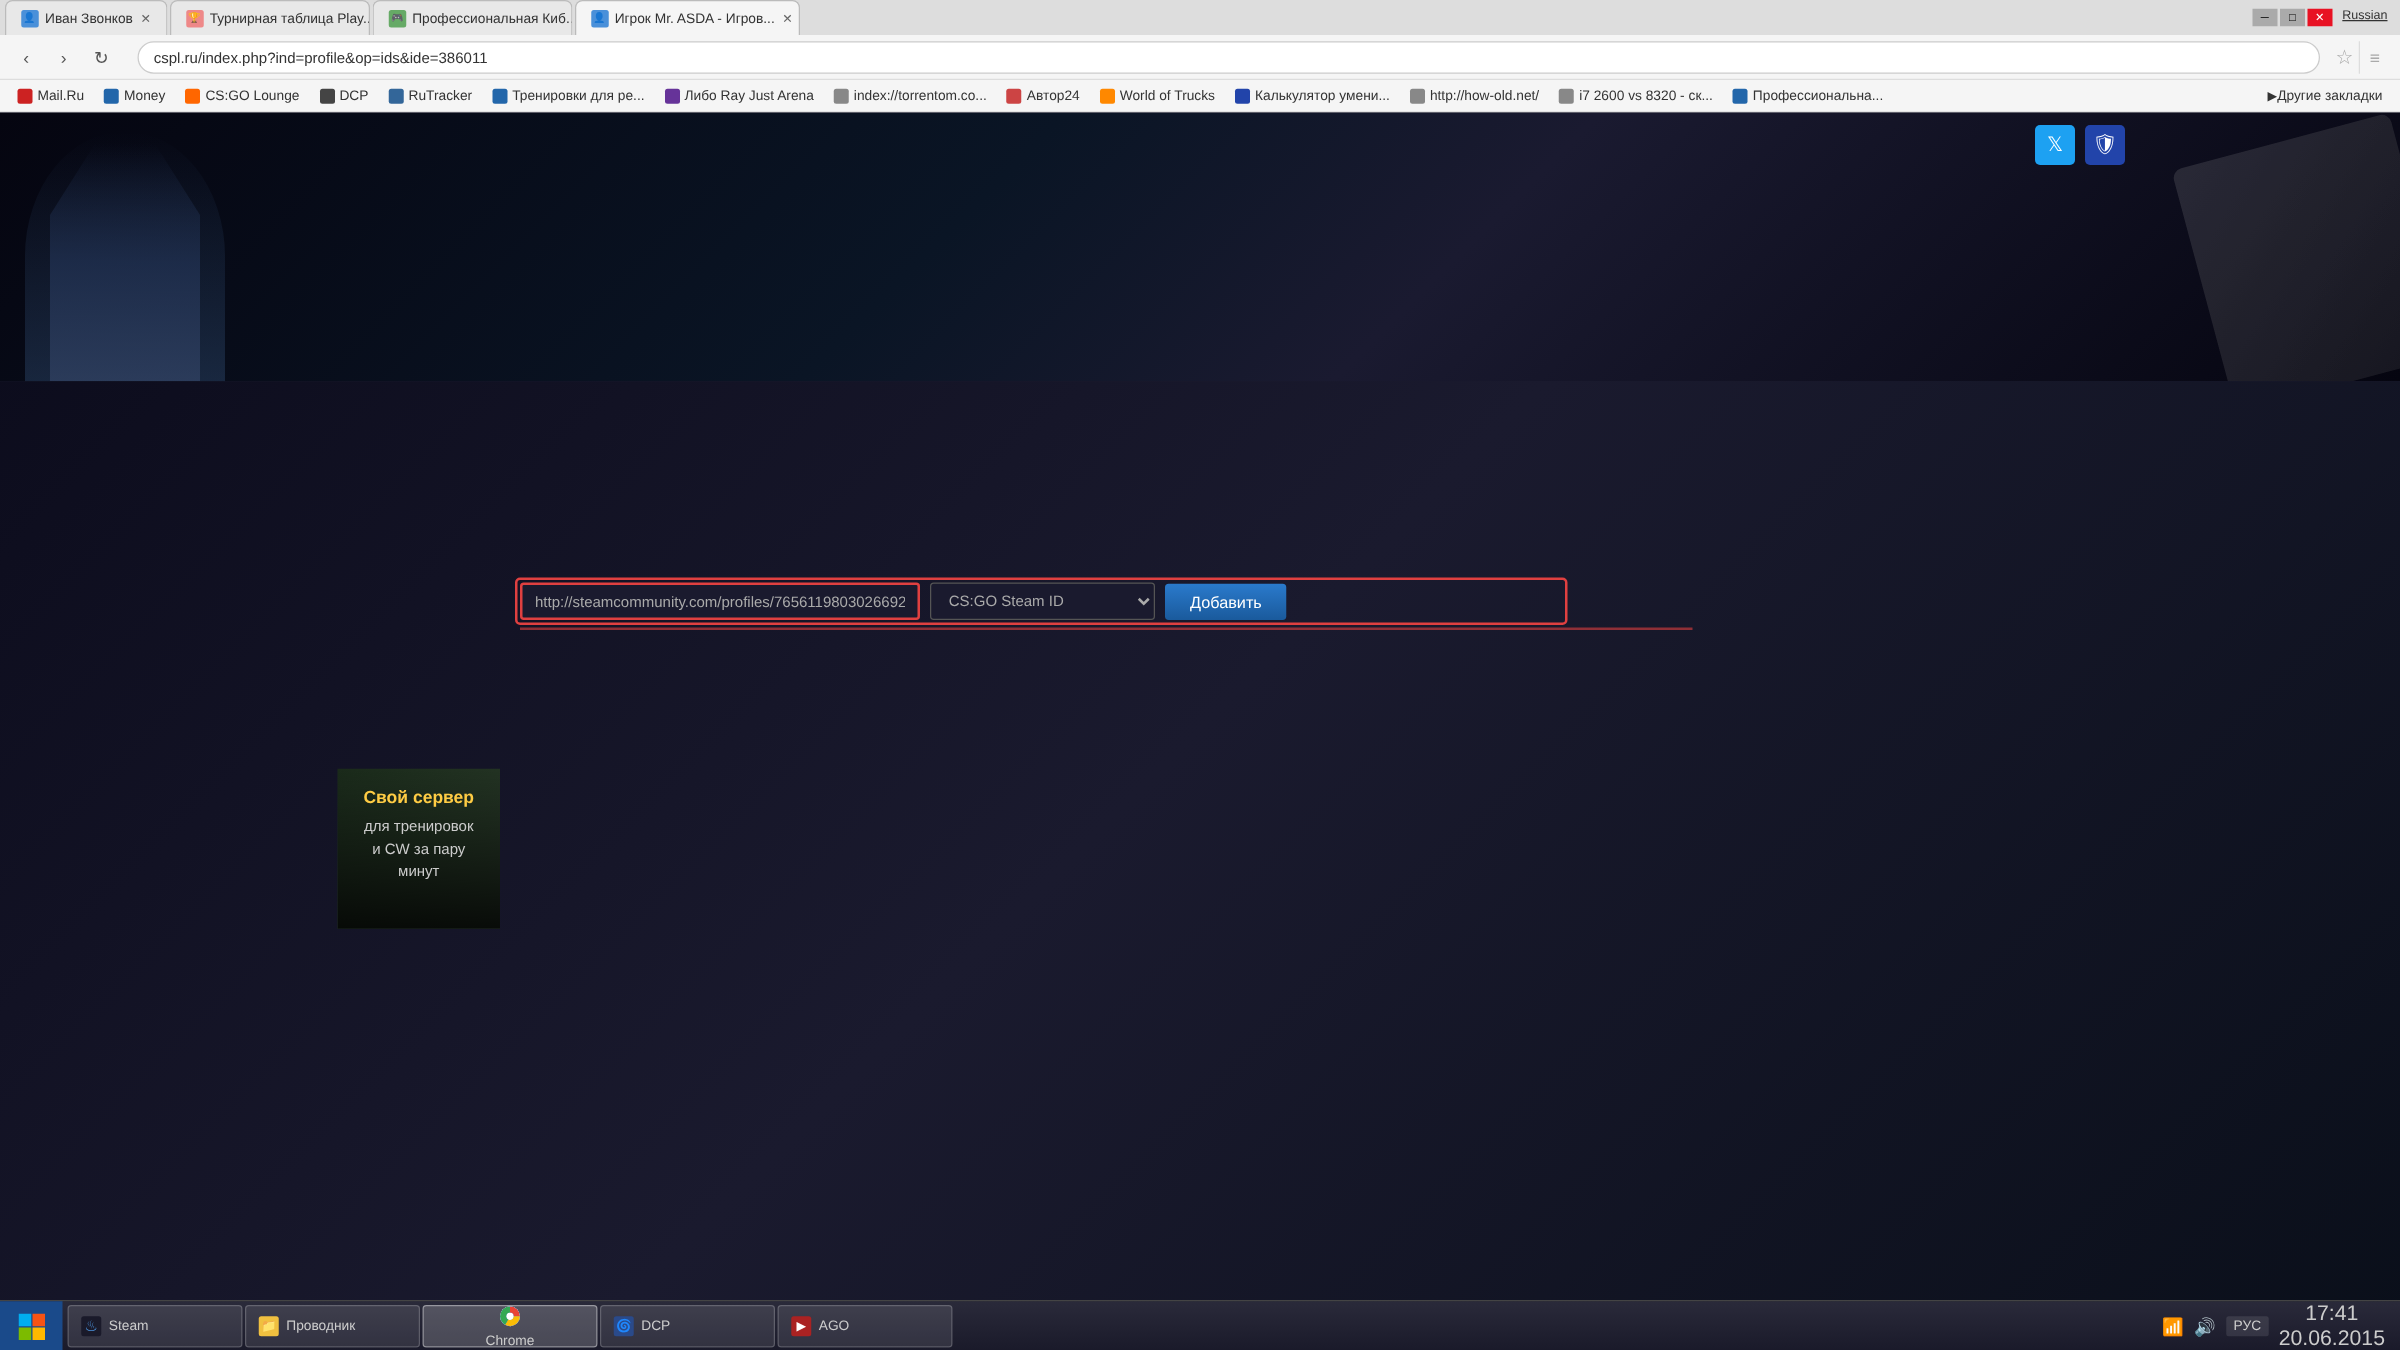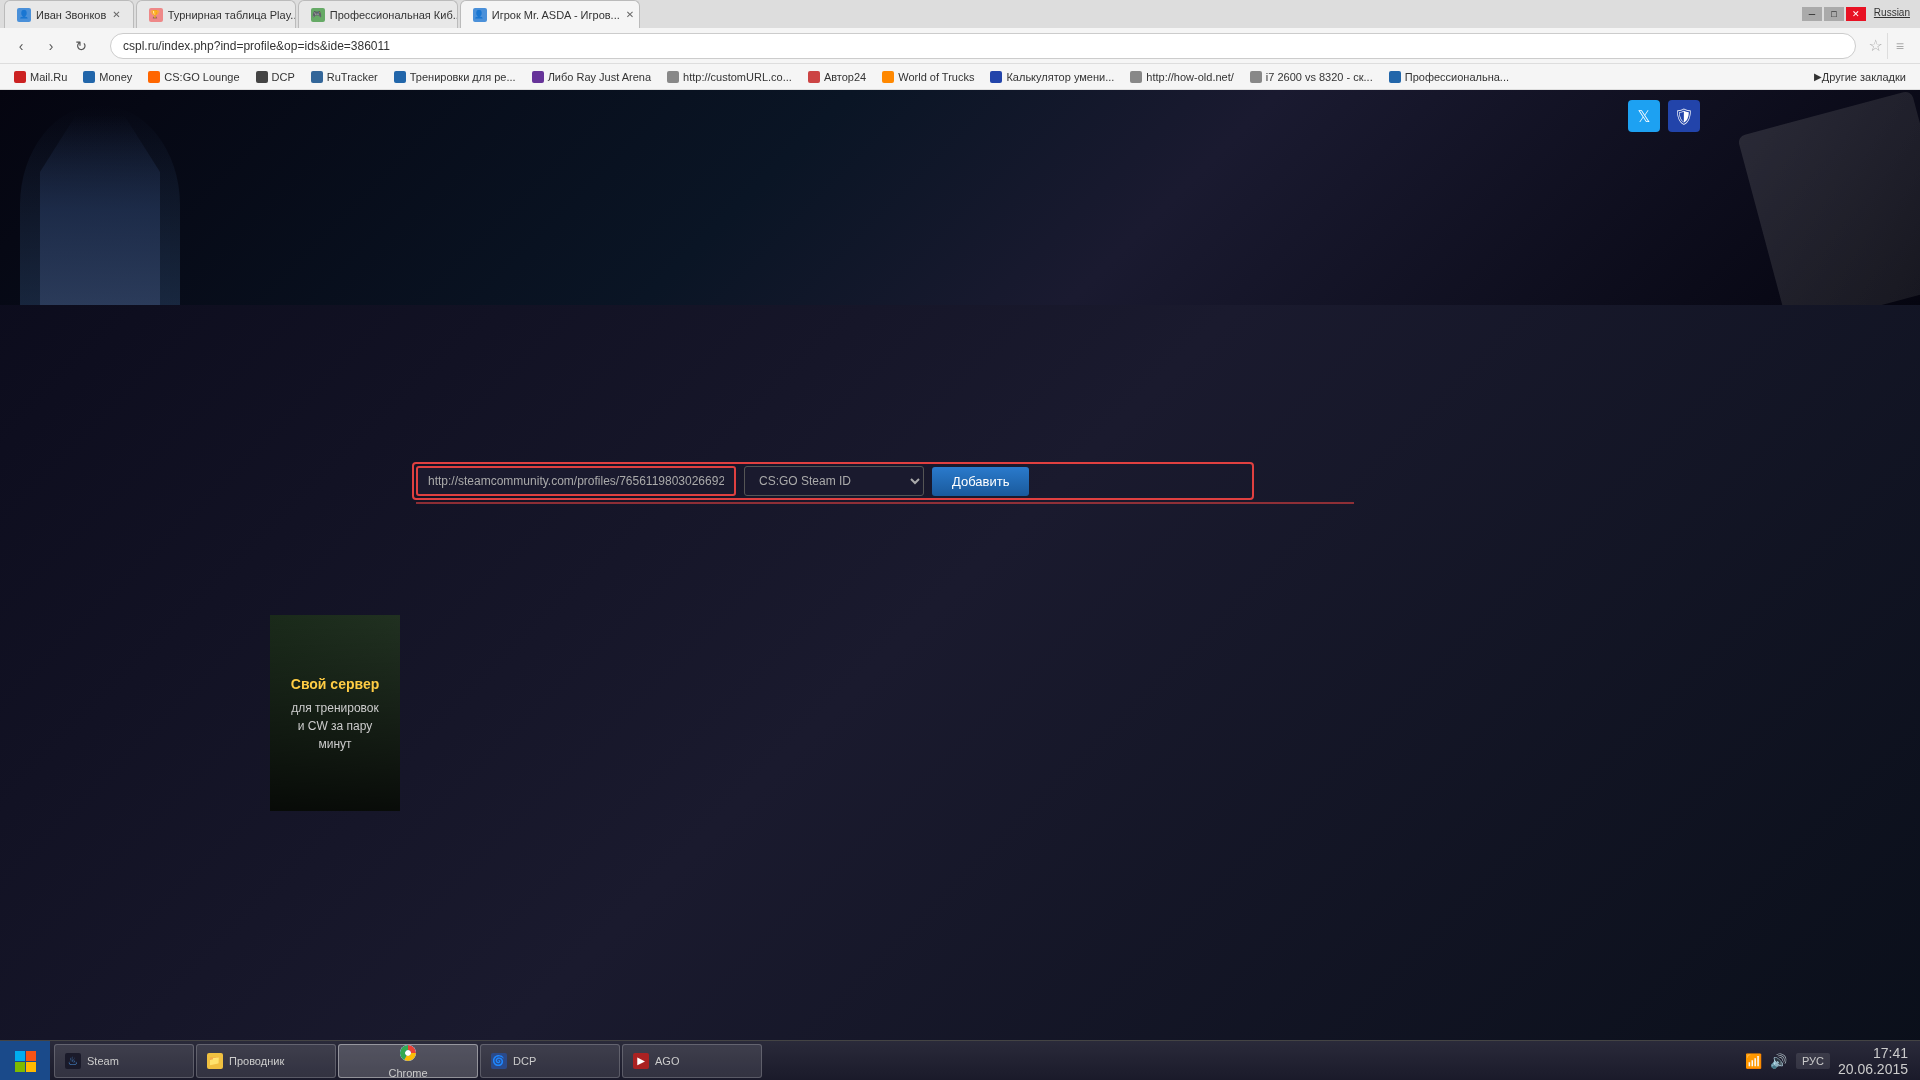--- a/index.html
+++ b/index.html
@@ -506,22 +506,22 @@
     .taskbar-tray {
       display: flex;
       align-items: center;
       padding: 0 12px;
       gap: 8px;
       font-size: 11px;
       color: #ccc;
     }
 
     .taskbar-time {
-      text-align: right;
-      font-size: 14px;
+      text-align: center;
+      font-size: 17px;
       color: #ccc;
     }
 
     .taskbar-lang {
       font-size: 11px;
       color: #ccc;
       padding: 2px 6px;
       background: rgba(255,255,255,0.1);
       border-radius: 2px;
     }
@@ -624,21 +624,21 @@
     <div class="bookmark">
       <span class="bookmark-favicon" style="background:#2266aa;"></span>
       <span>Тренировки для ре...</span>
     </div>
     <div class="bookmark">
       <span class="bookmark-favicon" style="background:#663399;"></span>
       <span>Либо Ray Just Arena</span>
     </div>
     <div class="bookmark">
       <span class="bookmark-favicon" style="background:#888;"></span>
-      <span>http://customURL.co...</span>
+      <span>index://torrentom.co...</span>
     </div>
     <div class="bookmark">
       <span class="bookmark-favicon" style="background:#cc4444;"></span>
       <span>Автор24</span>
     </div>
     <div class="bookmark">
       <span class="bookmark-favicon" style="background:#ff8800;"></span>
       <span>World of Trucks</span>
     </div>
     <div class="bookmark">
@@ -720,21 +720,21 @@
 
     <div class="sidebar">
       <a class="sidebar-item">Моя страница</a>
       <a class="sidebar-item">Мои друзья</a>
       <a class="sidebar-item">Мои команды</a>
       <a class="sidebar-item active">Идентификаторы</a>
       <a class="sidebar-item">Моя статистика</a>
       <a class="sidebar-item">Настройки</a>
       <a class="sidebar-item">Мой кошелек</a>
 
-      <div class="sidebar-banner" style="margin-top:16px; background:linear-gradient(135deg,#1a2a1a,#2a3a2a); height:196px; display:flex; flex-direction:column; justify-content:center; padding:12px; position:relative; overflow:hidden;">
+      <div class="sidebar-banner" style="margin-top:16px; background:linear-gradient(135deg,#1a2a1a,#2a3a2a); height:128px; display:flex; flex-direction:column; justify-content:flex-start; padding:12px; position:relative; overflow:hidden;">
         <div style="position:absolute; top:0; left:0; right:0; bottom:0; background:linear-gradient(to top, rgba(0,0,0,0.8), transparent);"></div>
         <div style="position:relative; z-index:1;">
           <div class="banner-title">Свой сервер</div>
           <div style="color:#ccc;font-size:12px;">для тренировок</div>
           <div style="color:#ccc;font-size:12px;">и CW за пару минут</div>
         </div>
       </div>
     </div>
 
     <div class="content">

